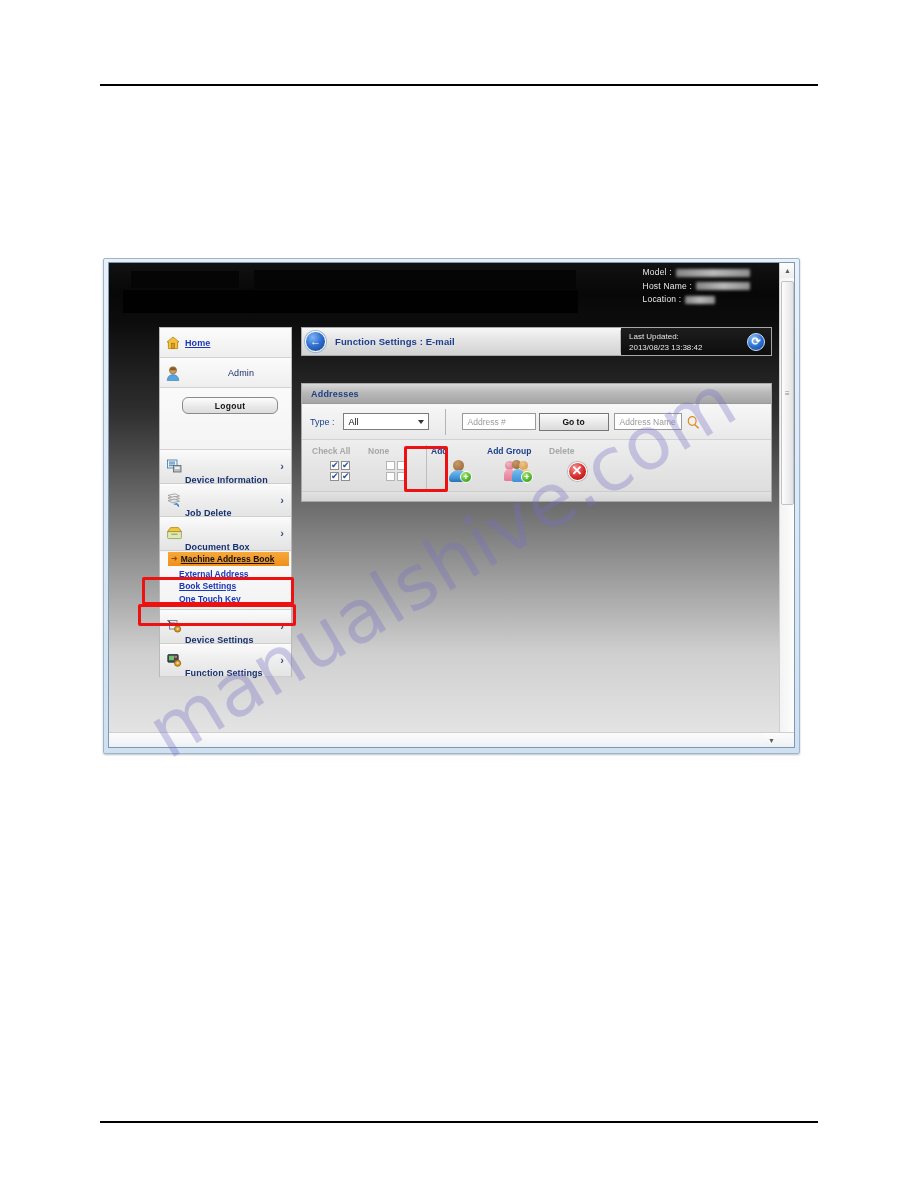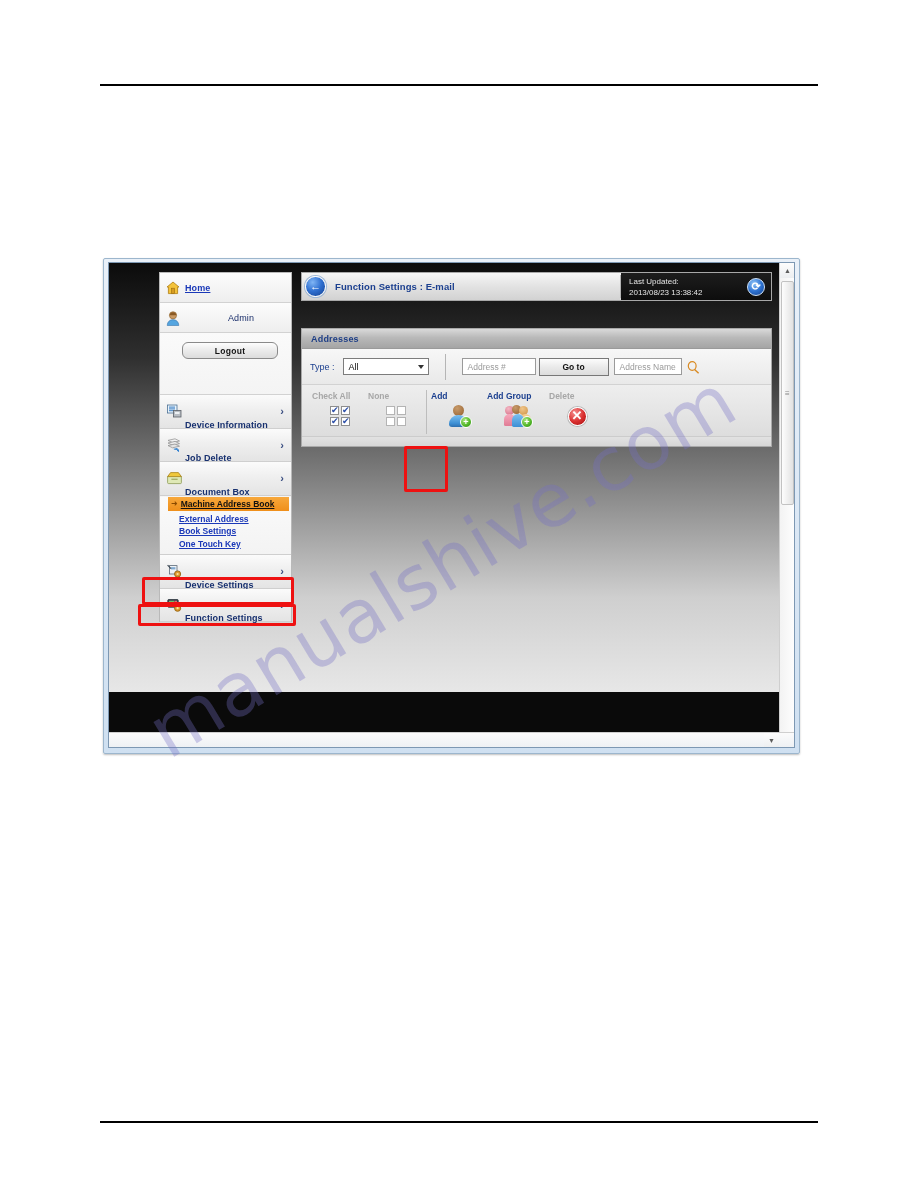--- a/index.html
+++ b/index.html
@@ -459,20 +459,40 @@
 <body>
 
 <div id="page">
 
   <div class="page-rule rule-top"></div>
   <div class="page-rule rule-bottom"></div>
 
   <div id="browser">
     <div id="viewport">
 
+      <div class="dev-header">
+        <div class="blk blk-a"></div>
+        <div class="blk blk-b"></div>
+        <div class="blk blk-c"></div>
+
+        <div class="dev-info">
+          <div class="row">
+            <span class="lbl">Model :</span>
+            <span class="redact w1"></span>
+          </div>
+          <div class="row">
+            <span class="lbl">Host Name :</span>
+            <span class="redact w2"></span>
+          </div>
+          <div class="row">
+            <span class="lbl">Location :</span>
+            <span class="redact w3"></span>
+          </div>
+        </div>
+      </div>
 
       <div class="page-body">
 
         <div class="sidebar">
 
           <div class="sb-row">
             <span class="ic">
               <svg width="14" height="14" viewBox="0 0 14 14">
                 <polygon points="7,1 13,6 11.6,6 11.6,12.6 2.4,12.6 2.4,6 1,6" fill="#f3c23a" stroke="#b07d12" stroke-width="0.8"></polygon>
                 <rect x="5.6" y="7.2" width="2.8" height="5.4" fill="#d89c22" stroke="#9a6c0e" stroke-width="0.6"></rect>

